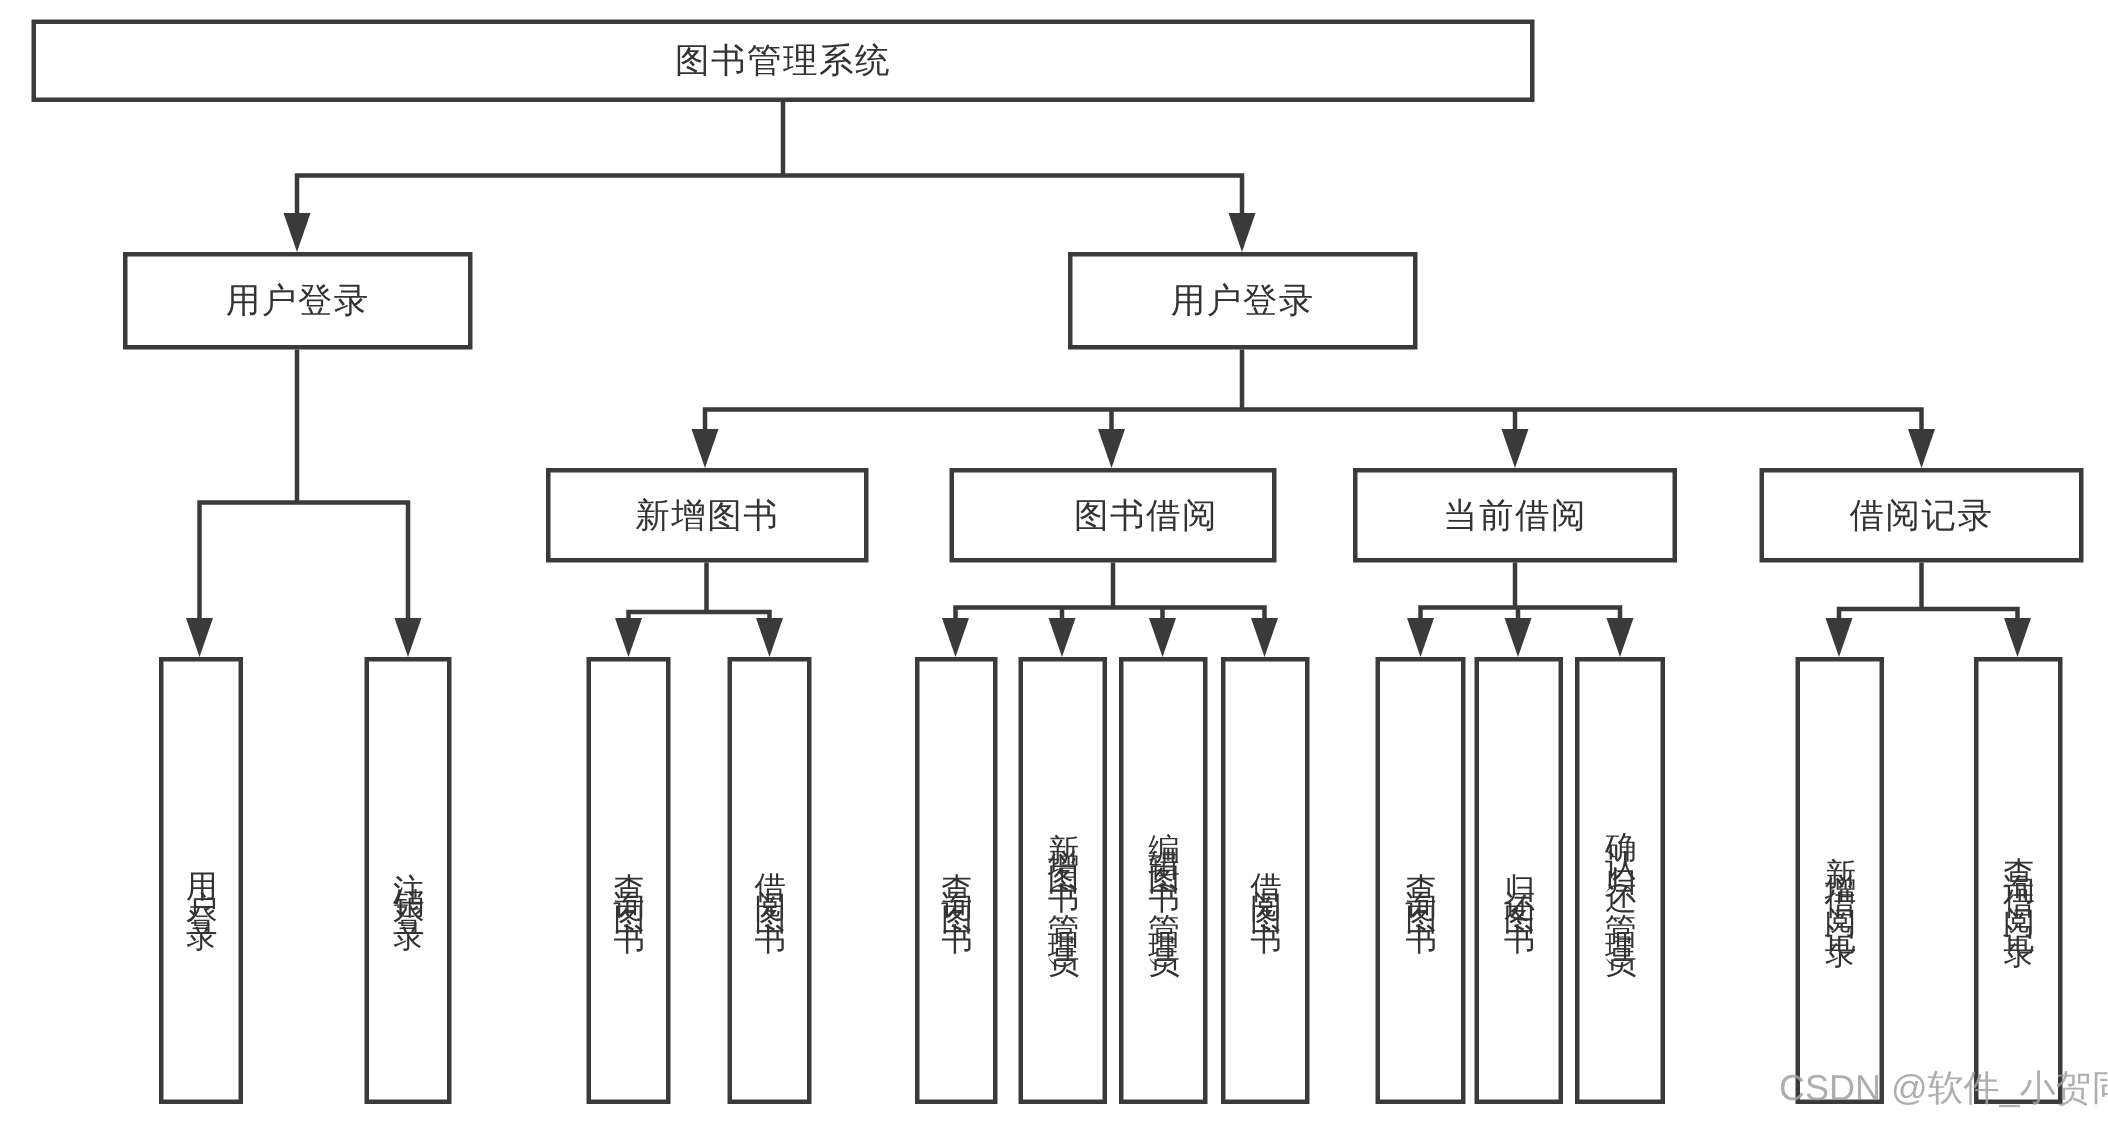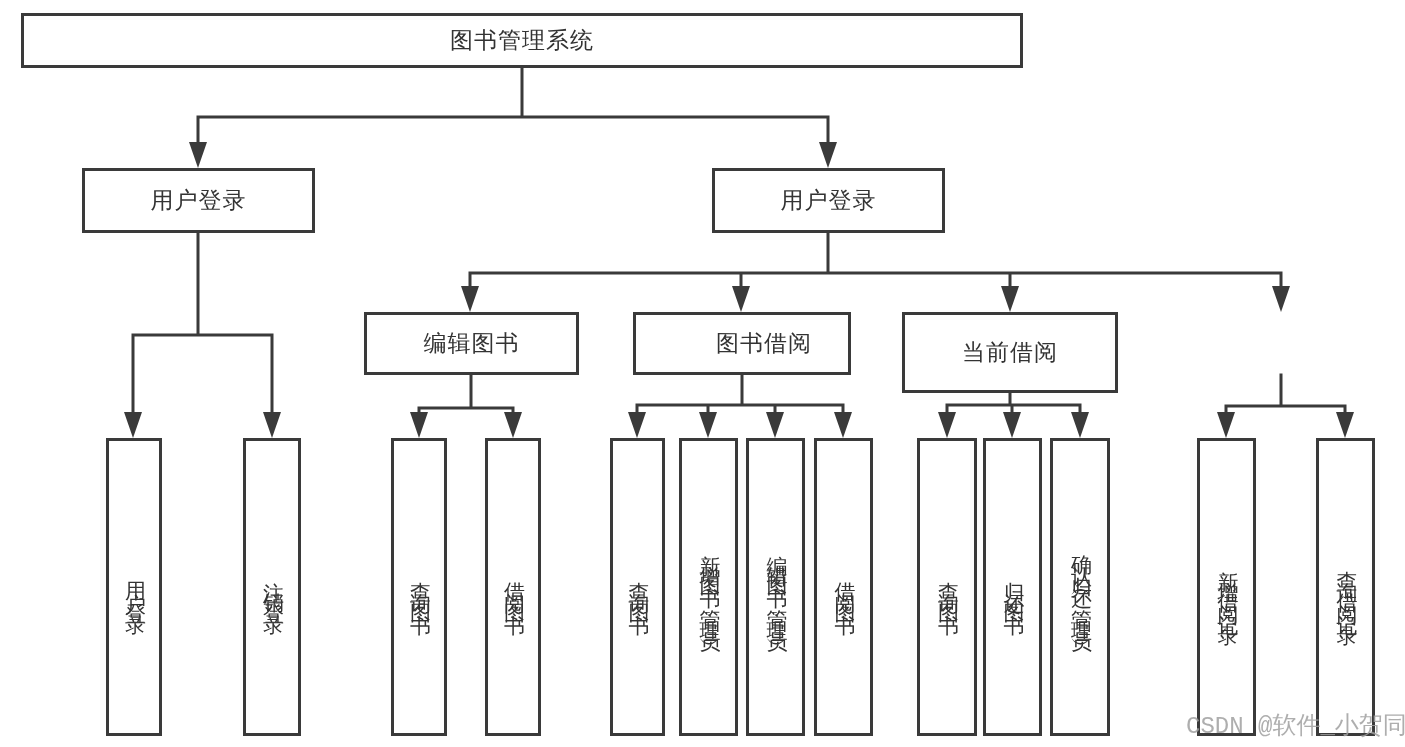--- a/index.html
+++ b/index.html
@@ -6,21 +6,21 @@
     margin: 0;
     padding: 0;
     background: #ffffff;
   }
   .stage {
     position: relative;
     width: 1405px;
     height: 747px;
     background: #ffffff;
     overflow: hidden;
-    font-family: Liberation Mono, monospace;
+    font-family: Liberation Sans, sans-serif;
   }
   .connectors {
     position: absolute;
     left: 0;
     top: 0;
     width: 1405px;
     height: 747px;
   }
   .node {
     position: absolute;
@@ -117,27 +117,30 @@
   </div>
 
   <div class="node" style="left:82px; top:168px; width:233px; height:65px;">
     <span>用户登录</span>
   </div>
   <div class="node" style="left:712px; top:168px; width:233px; height:65px;">
     <span>用户登录</span>
   </div>
 
   <div class="node" style="left:364px; top:312px; width:215px; height:63px;">
-    <span>编辑图书</span>
+    <span>新增图书</span>
   </div>
   <div class="node" style="left:633px; top:312px; width:218px; height:63px;padding-left:44px;">
     <span>图书借阅</span>
   </div>
-  <div class="node" style="left:902px; top:312px; width:216px; height:81px;">
+  <div class="node" style="left:902px; top:312px; width:216px; height:63px;">
     <span>当前借阅</span>
+  </div>
+  <div class="node" style="left:1173px; top:312px; width:216px; height:63px;">
+    <span>借阅记录</span>
   </div>
 
   <div class="leaf" style="left:106px; top:438px; width:56px; height:298px;">
     <span class="vtext">用户登录</span>
   </div>
   <div class="leaf" style="left:243px; top:438px; width:58px; height:298px;">
     <span class="vtext">注销登录</span>
   </div>
 
   <div class="leaf" style="left:391px; top:438px; width:56px; height:298px;">

